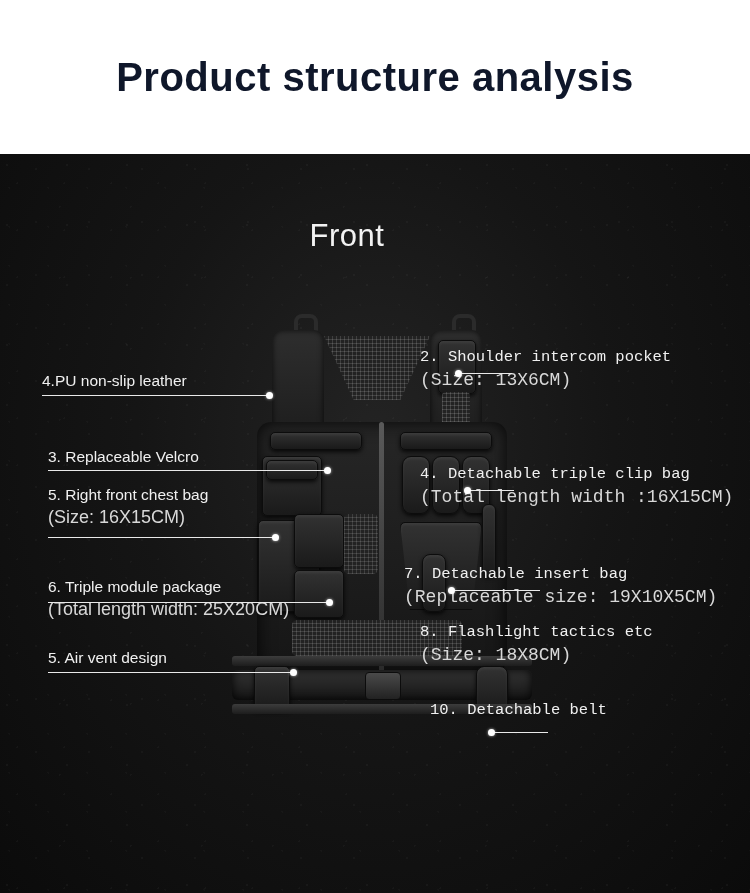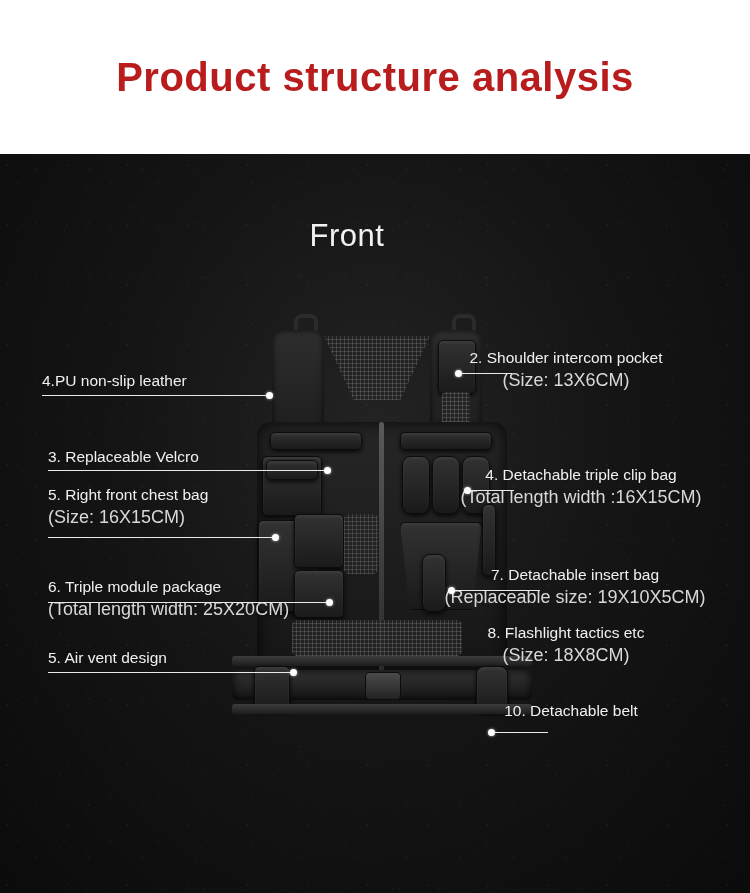--- a/index.html
+++ b/index.html
@@ -27,21 +27,21 @@
     width: 750px;
     height: 154px;
     background: #ffffff;
     display: flex;
     align-items: center;
     justify-content: center;
   }
   .header-title {
     font-size: 40px;
     font-weight: bold;
-    color: #b91c1c;
+    color: #0f172a;
     letter-spacing: 0.5px;
     line-height: 1;
     white-space: nowrap;
   }
   
   .panel {
     position: absolute;
     left: 0;
     top: 154px;
     width: 750px;
@@ -143,21 +143,21 @@
     color: #f0f0f0;
     font-size: 15.5px;
     line-height: 1.38;
     white-space: nowrap;
   }
   .callout .sub {
     display: block;
     font-size: 18px;
     color: #d8d8d8;
   }
-  .callout.right { text-align: center; }
+  .callout.right { text-align: left; font-family: Liberation Mono, monospace; }
   .callout.left  { text-align: left; }
 
   .leader {
     position: absolute;
     height: 1px;
     background: #e9e9e9;
     transform-origin: left center;
   }
   .dot {
     position: absolute;

